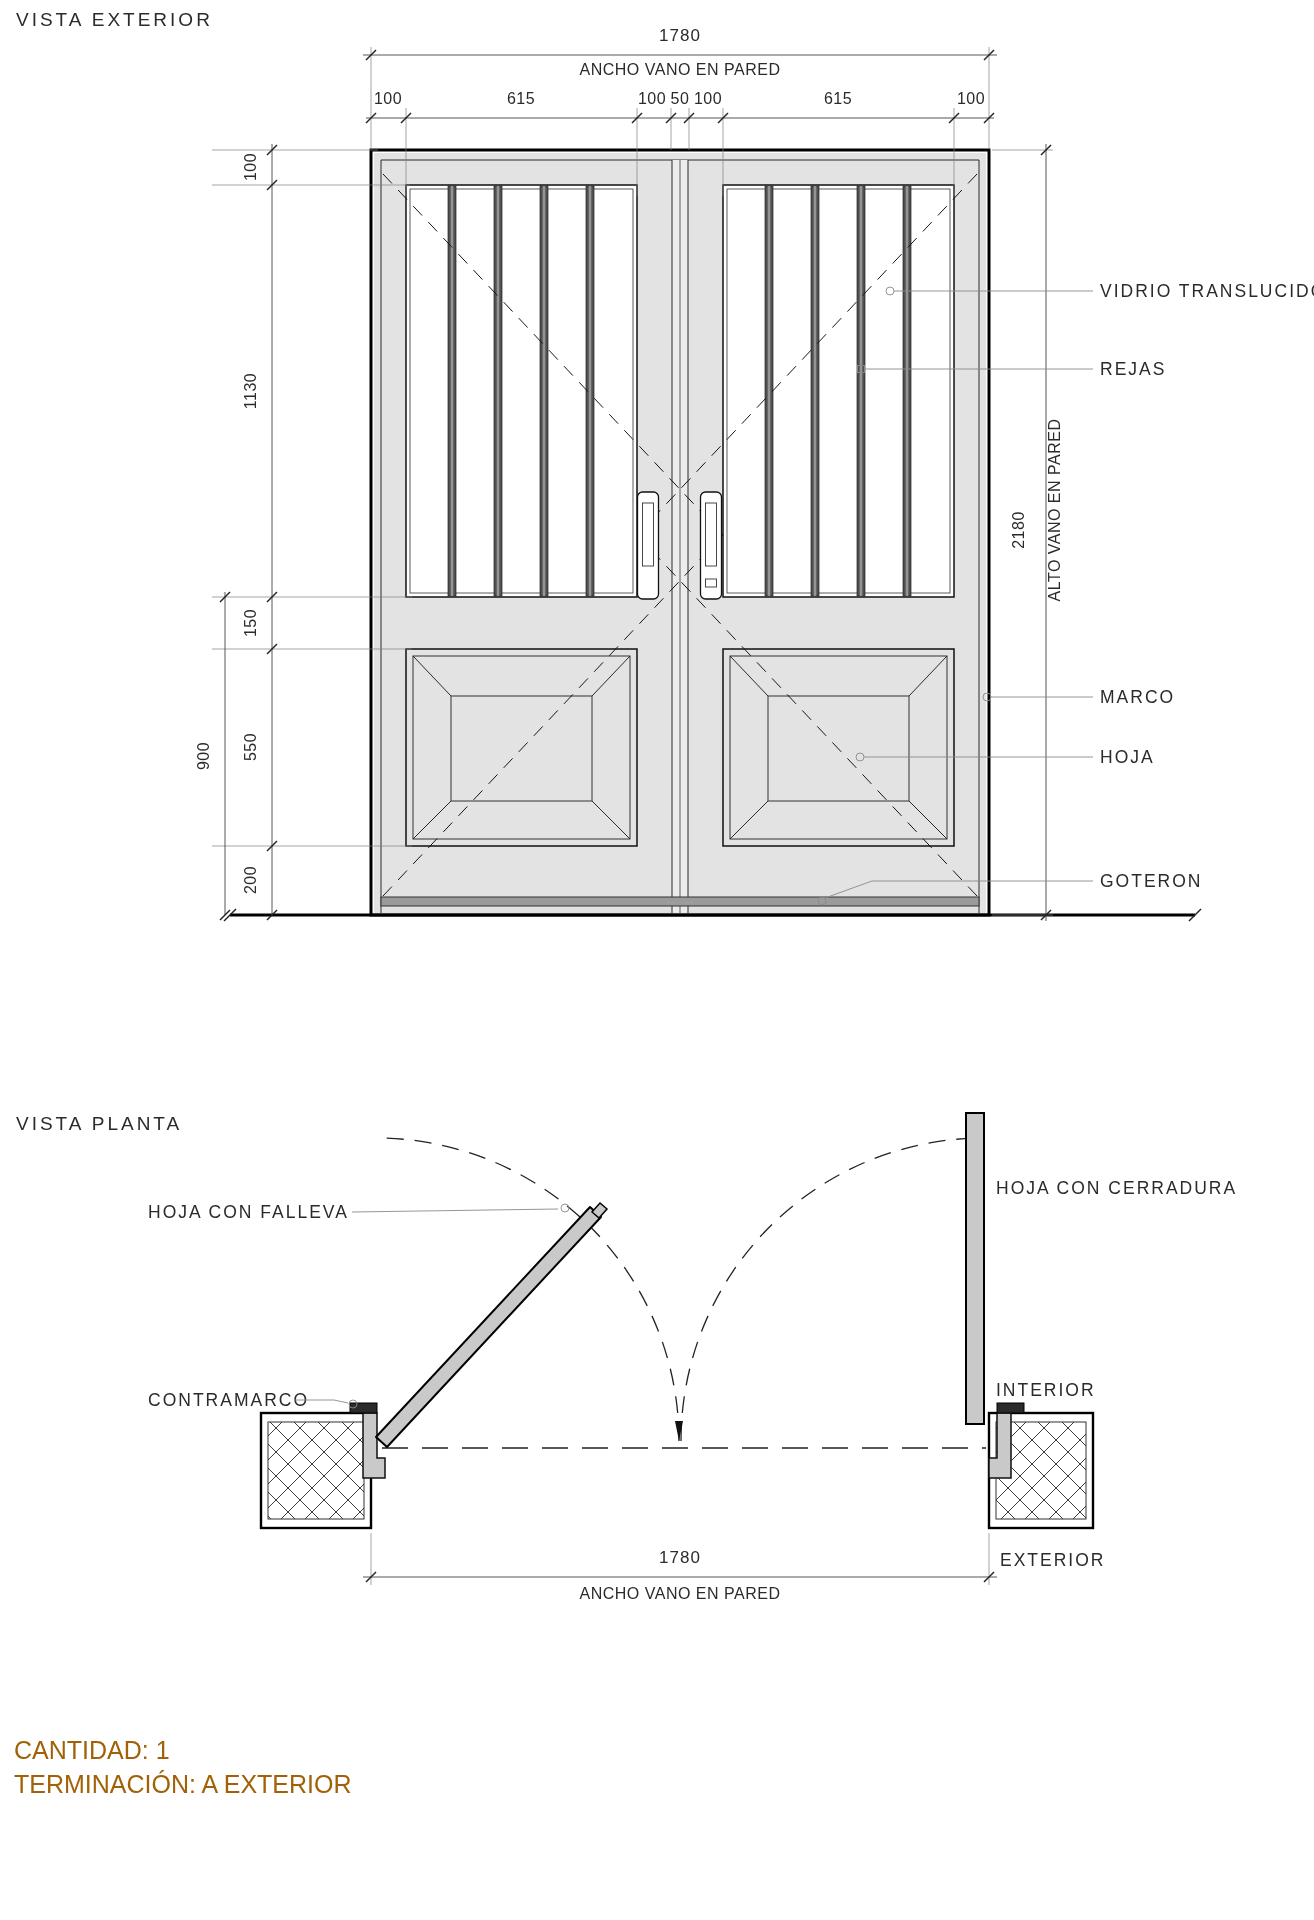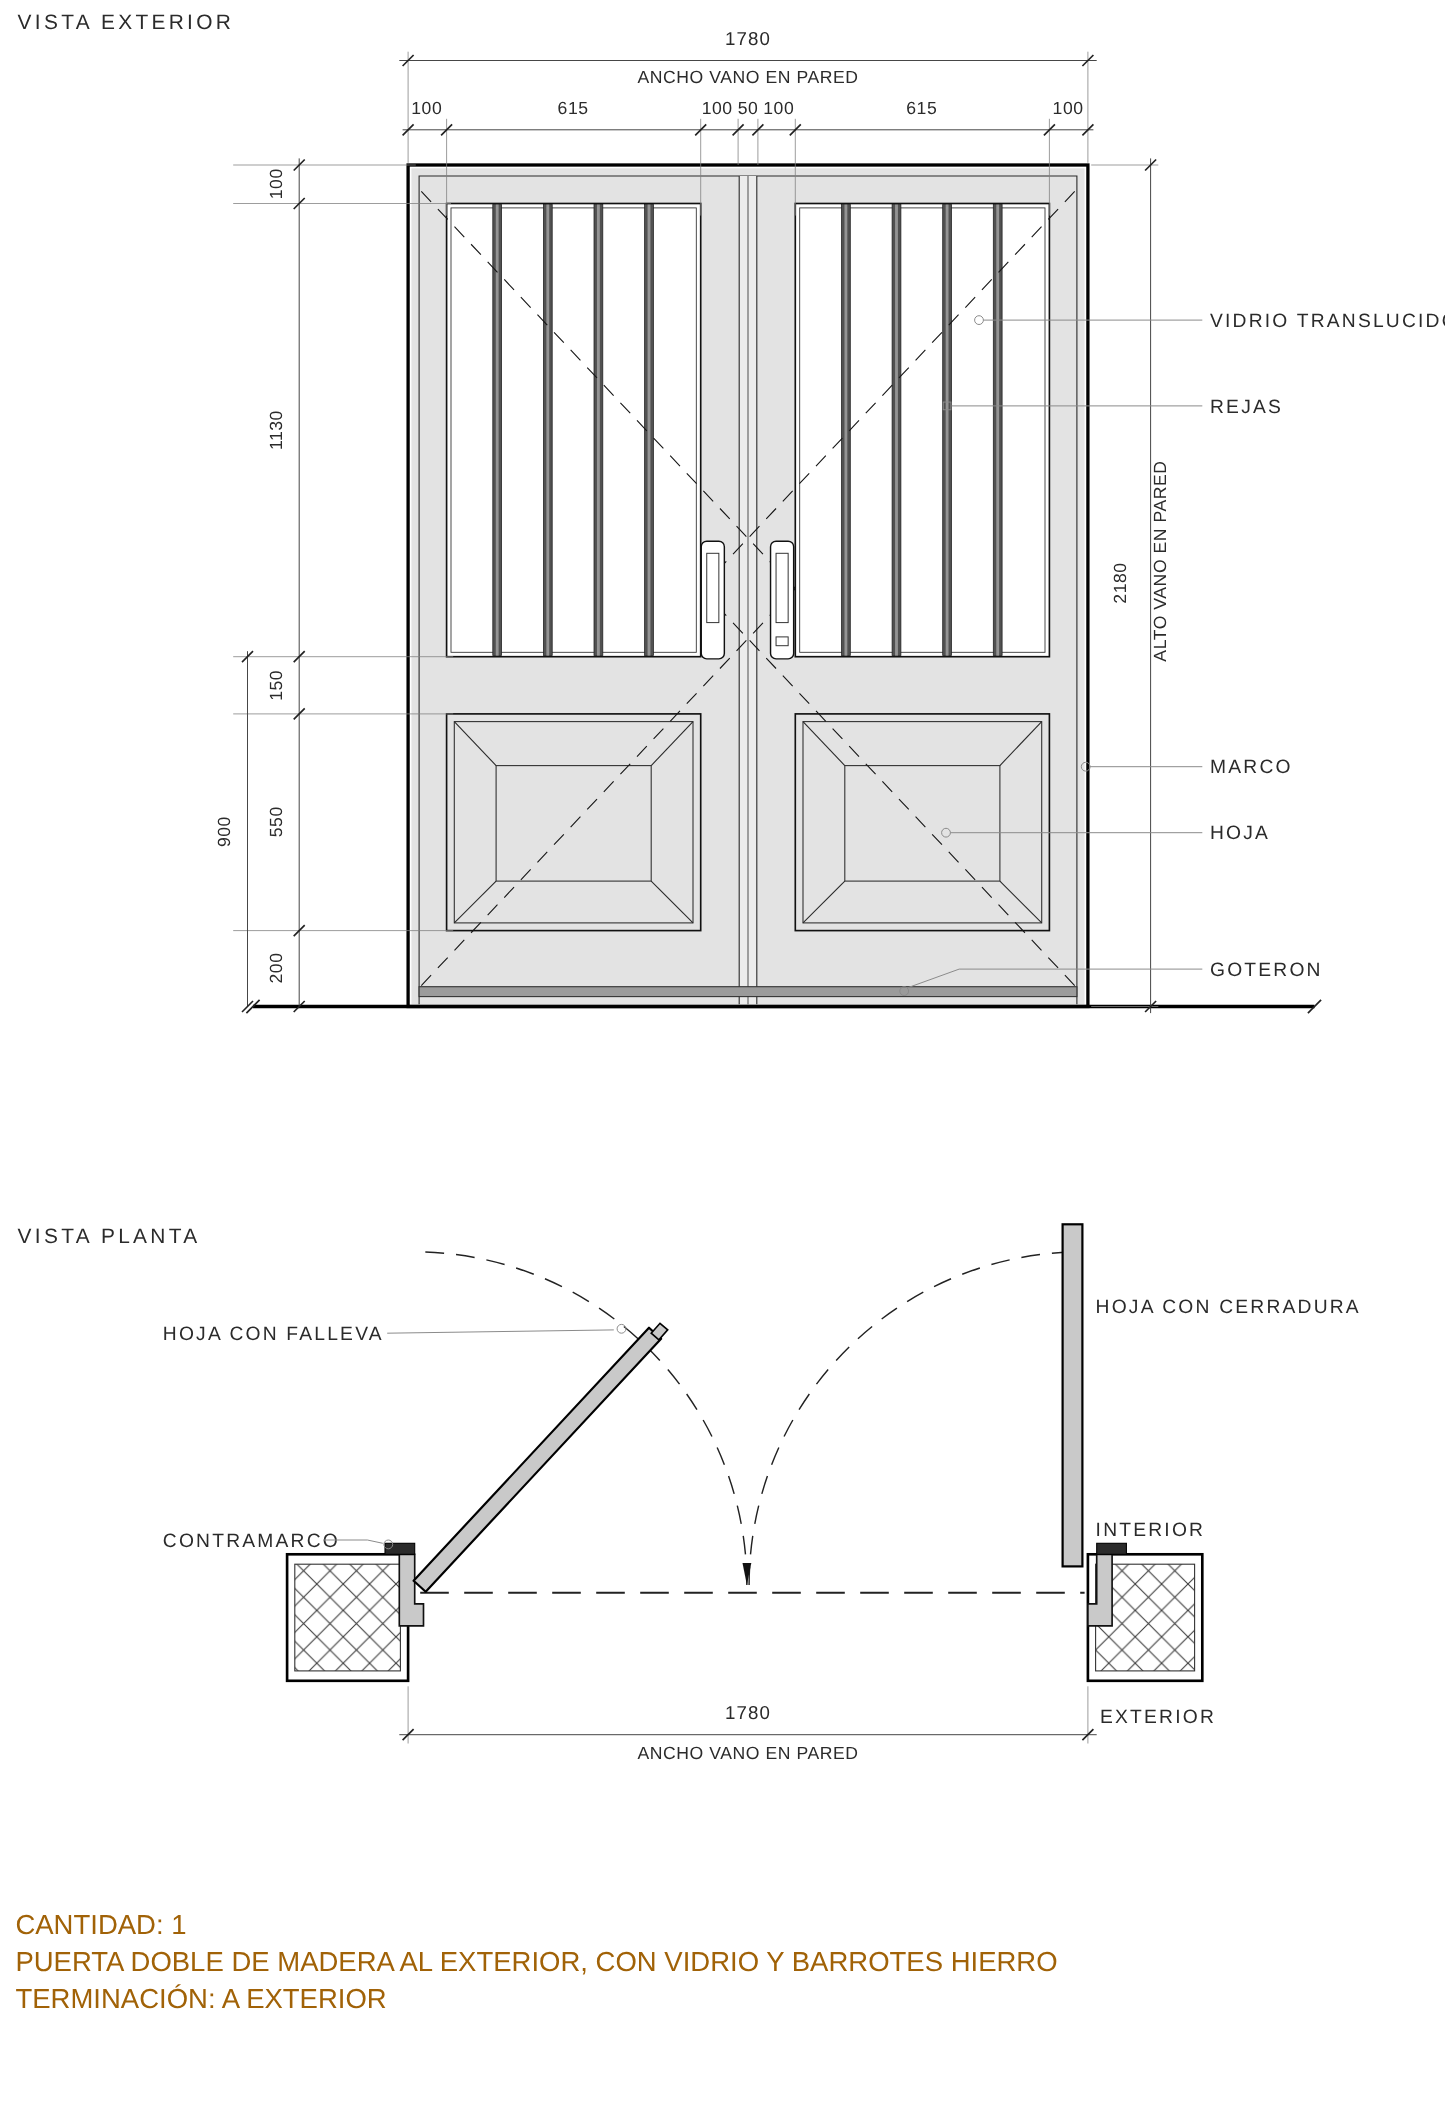--- a/index.html
+++ b/index.html
@@ -281,17 +281,16 @@
       <line class="tick" x1="366" y1="1582" x2="376" y2="1572"></line>
       <line class="tick" x1="984" y1="1582" x2="994" y2="1572"></line>
       <text class="t-dim mid" x="680" y="1563">1780</text>
       <text class="t-dimsub mid" x="680" y="1599">ANCHO VANO EN PARED</text>
     </g>
   </g>
 </svg>
 
 <div class="notes">
   <div>CANTIDAD: 1</div>
-  <div>PUERTA DOBLE DE MADERA AL EXTERIOR, CON VIDRIO Y BARROTES HIERRO</div>
   <div>TERMINACIÓN: A EXTERIOR</div>
 </div>
 
 </div>
 
 </body></html>

